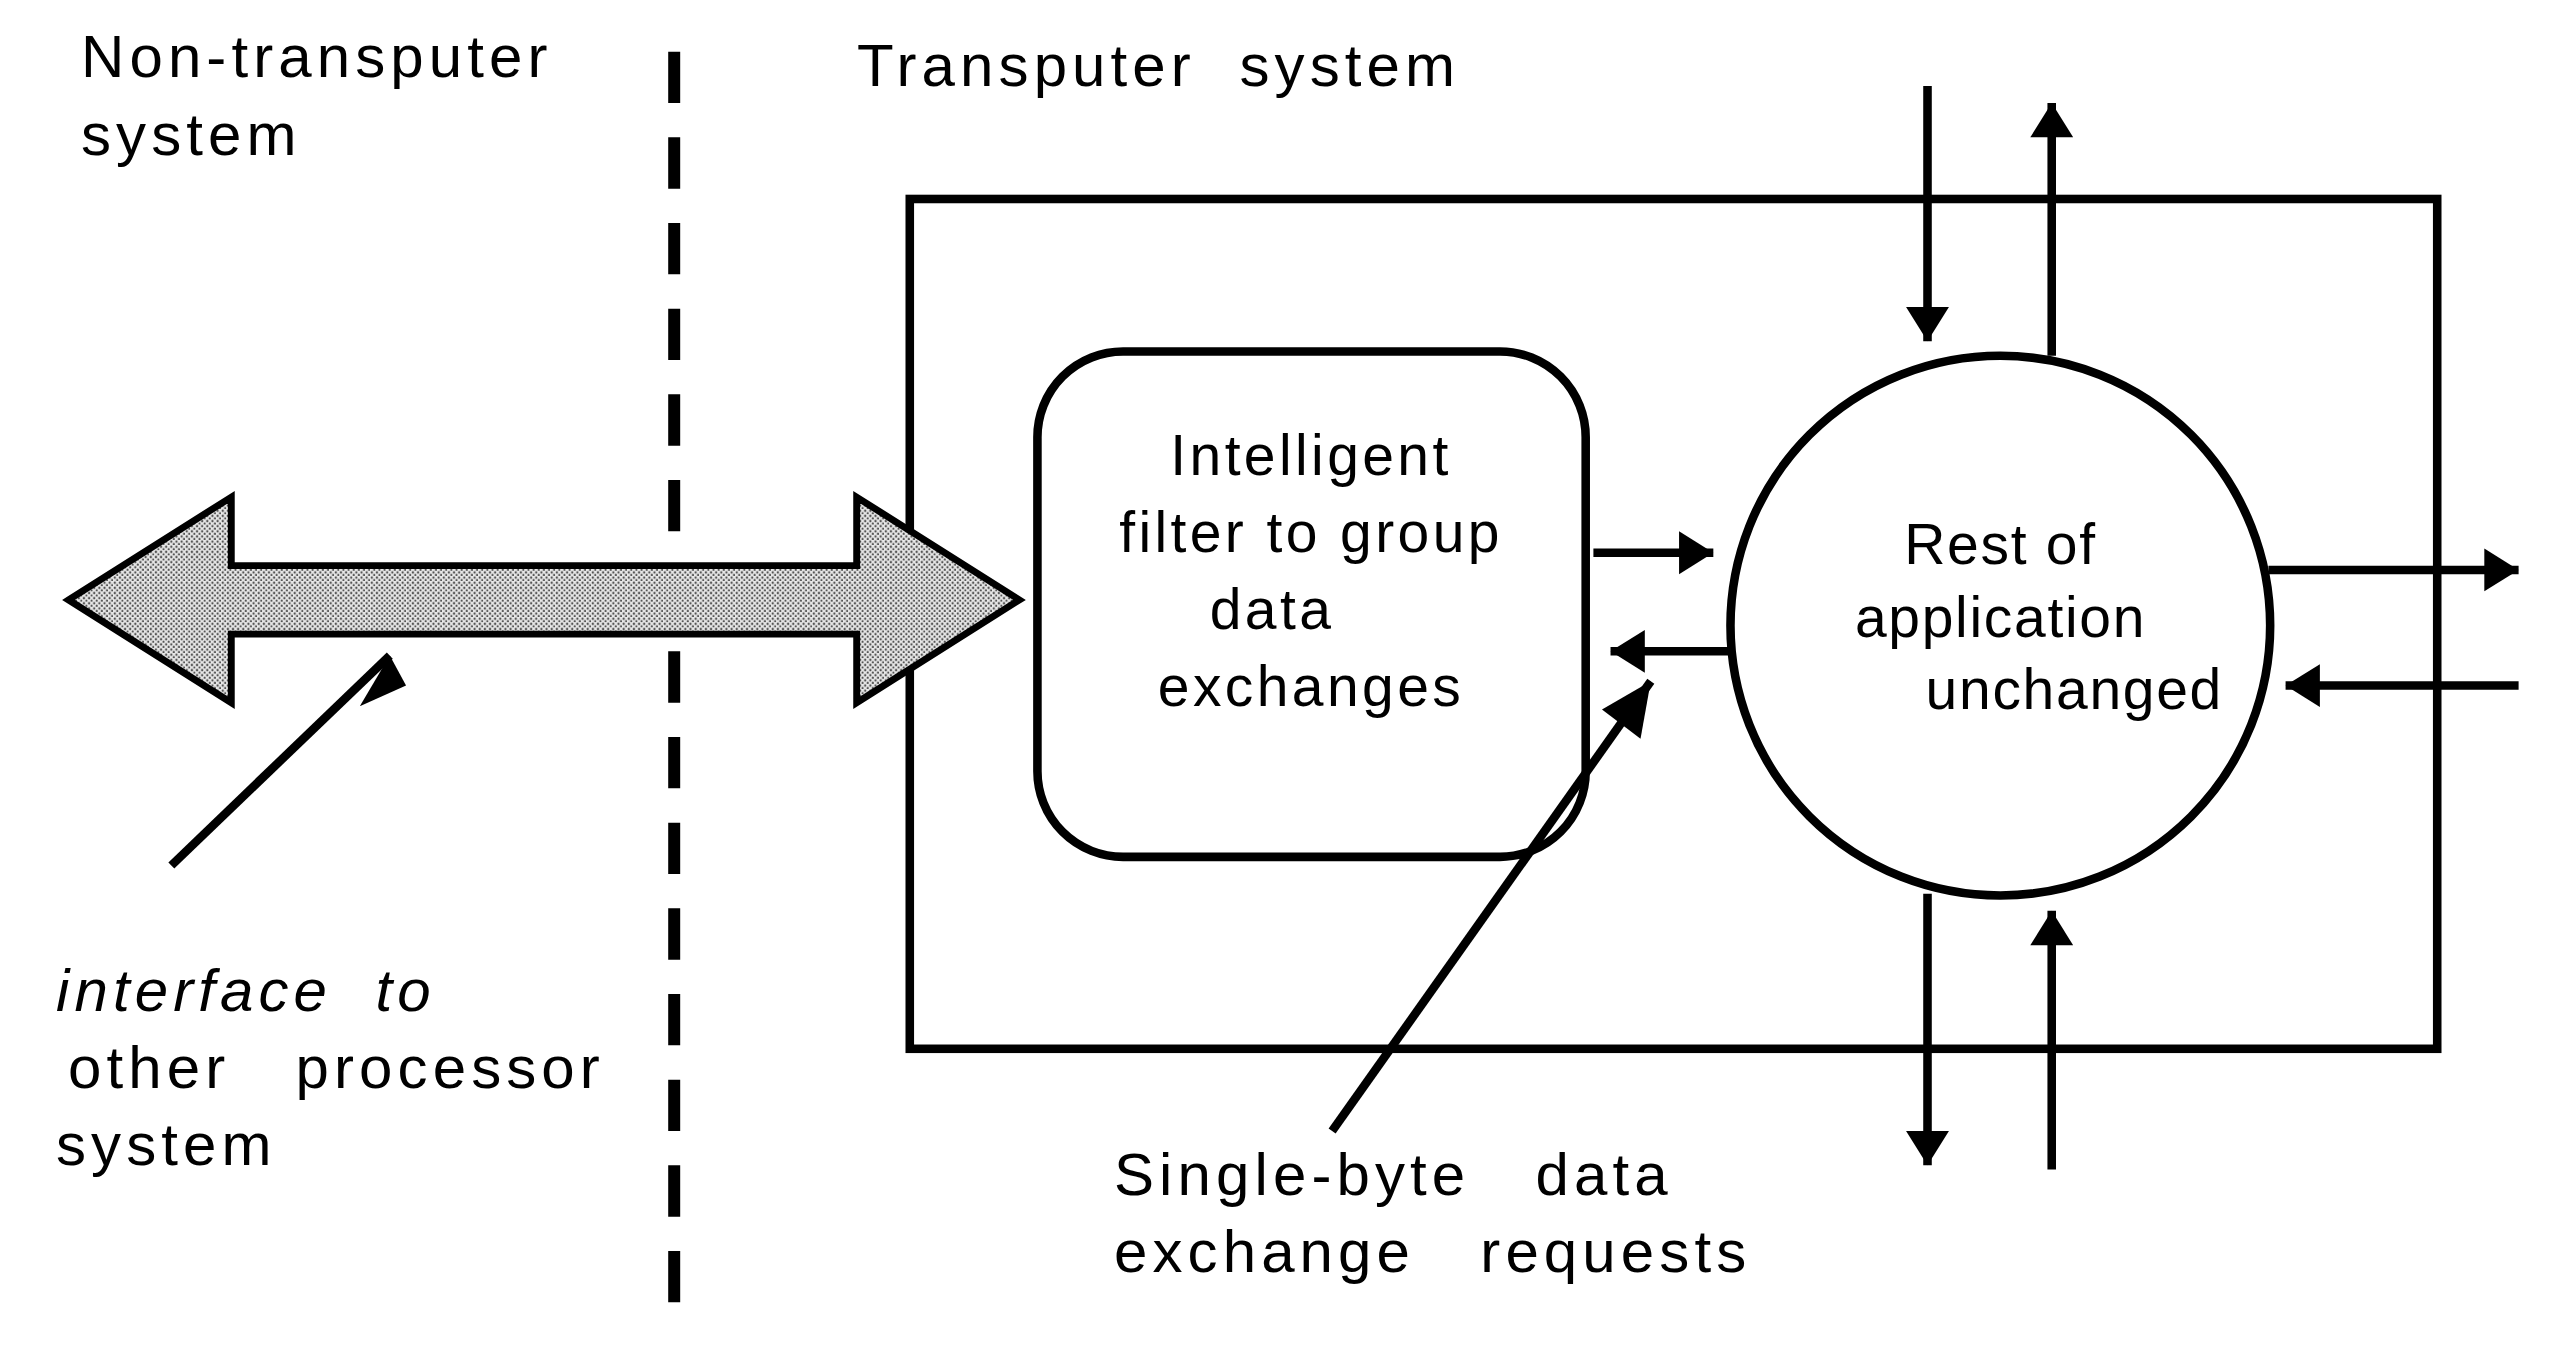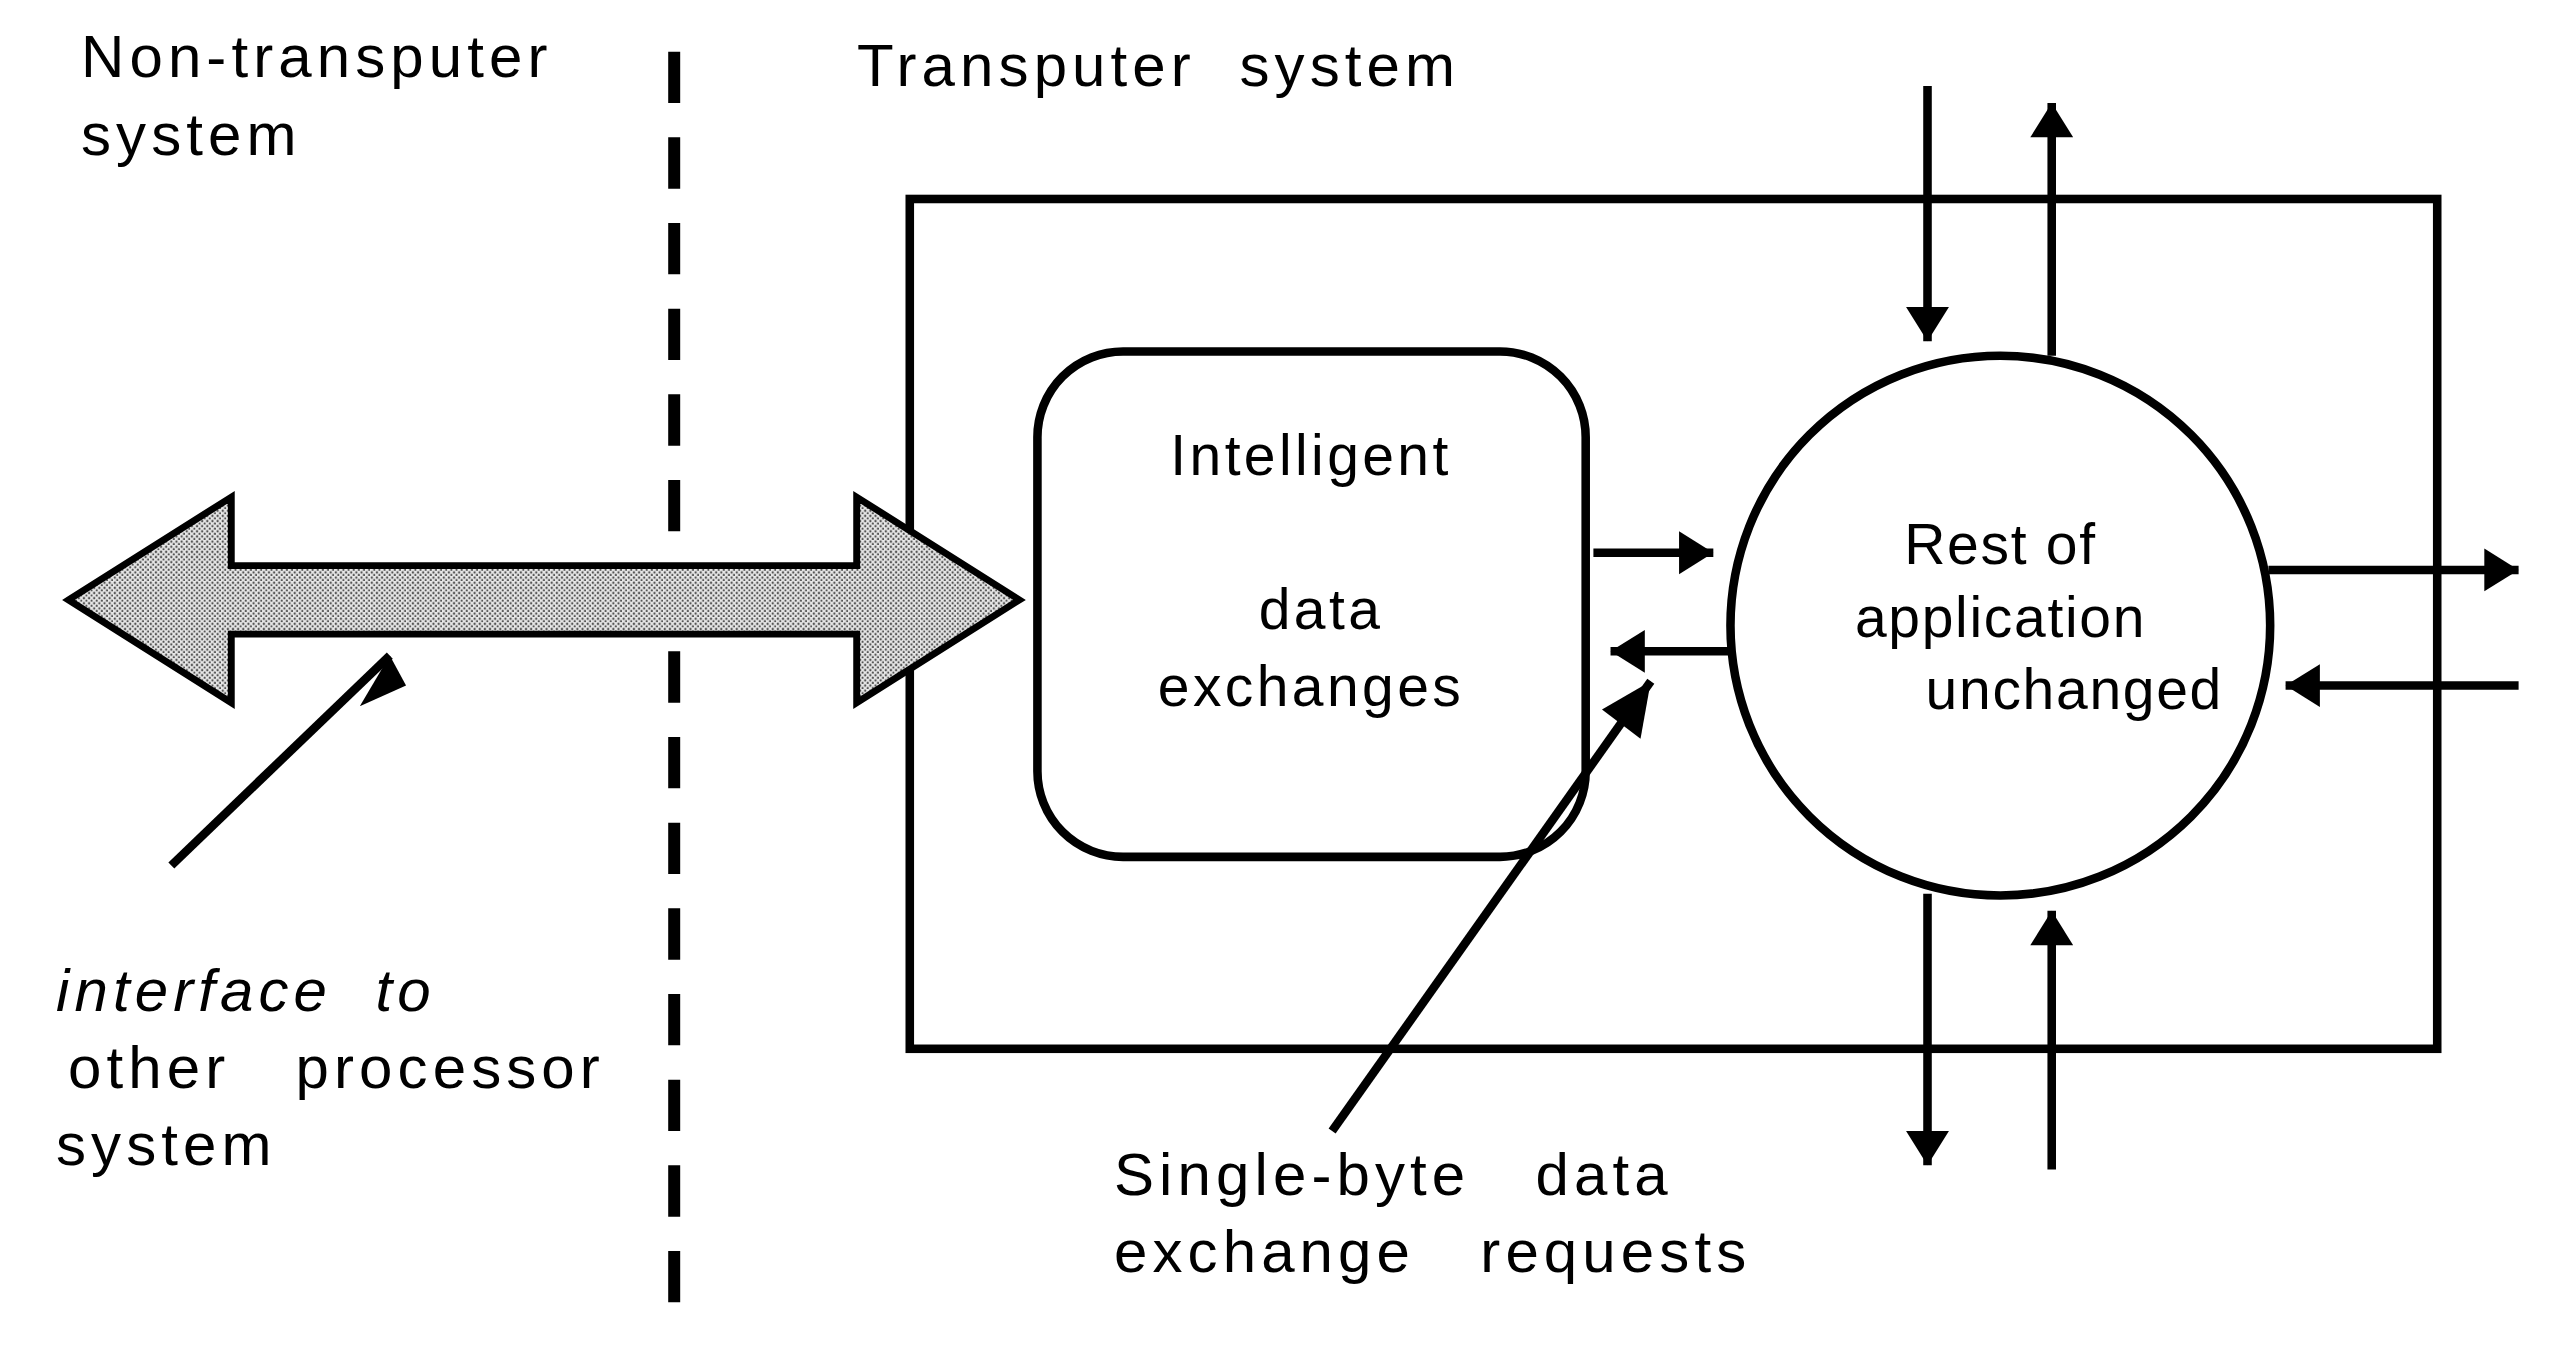--- a/index.html
+++ b/index.html
@@ -133,21 +133,22 @@
       <polygon points="2668,800 2708,775 2708,825" fill="#000"></polygon>
     </g>
   </svg>
 
   <div class="label" style="left:81px; top:21.4px;">Non-transputer</div>
   <div class="label" style="left:81px; top:99px;">system</div>
 
   <div class="label" style="left:857px; top:30px;">Transputer  system</div>
 
   <div class="filter-text" style="left:1037px; top:420px;">Intelligent</div>
-  <div class="filter-text" style="left:1047px; top:574px;">data</div>
+  <div class="filter-text" style="left:1037px; top:497px;">filter  to  group</div>
+  <div class="filter-text" style="left:998px; top:574px;">data</div>
   <div class="filter-text" style="left:1037px; top:651px;">exchanges</div>
 
   <div class="circle-text" style="left:1778px; top:510px;">Rest  of</div>
   <div class="circle-text" style="left:1778px; top:583px;">application</div>
   <div class="circle-text" style="left:1778px; top:655px;text-align:right;">unchanged</div>
 
   <div class="label" style="left:56px; top:955px;font-style:italic;">interface  to</div>
   <div class="label" style="left:68px; top:1032px;">other   processor</div>
   <div class="label" style="left:56px; top:1109px;">system</div>
 

